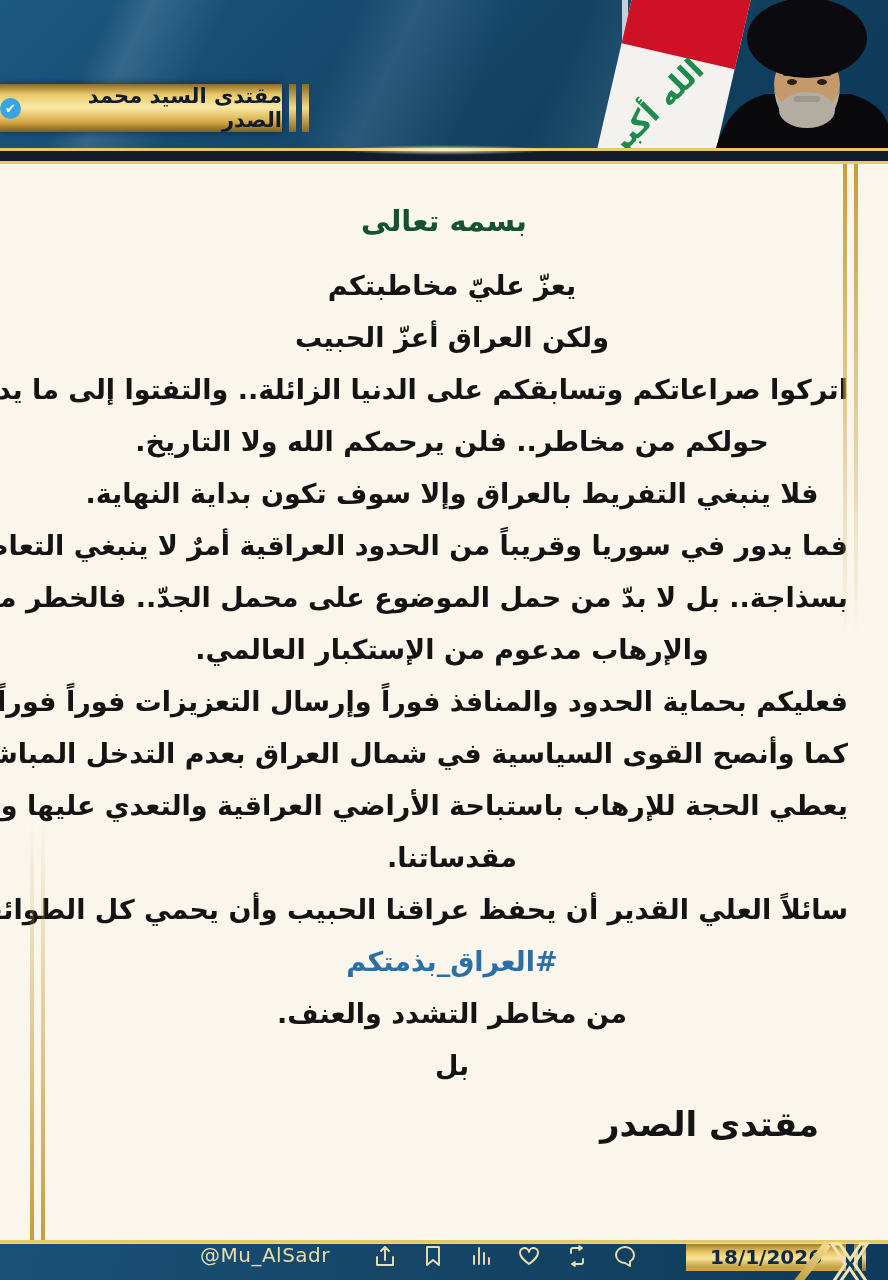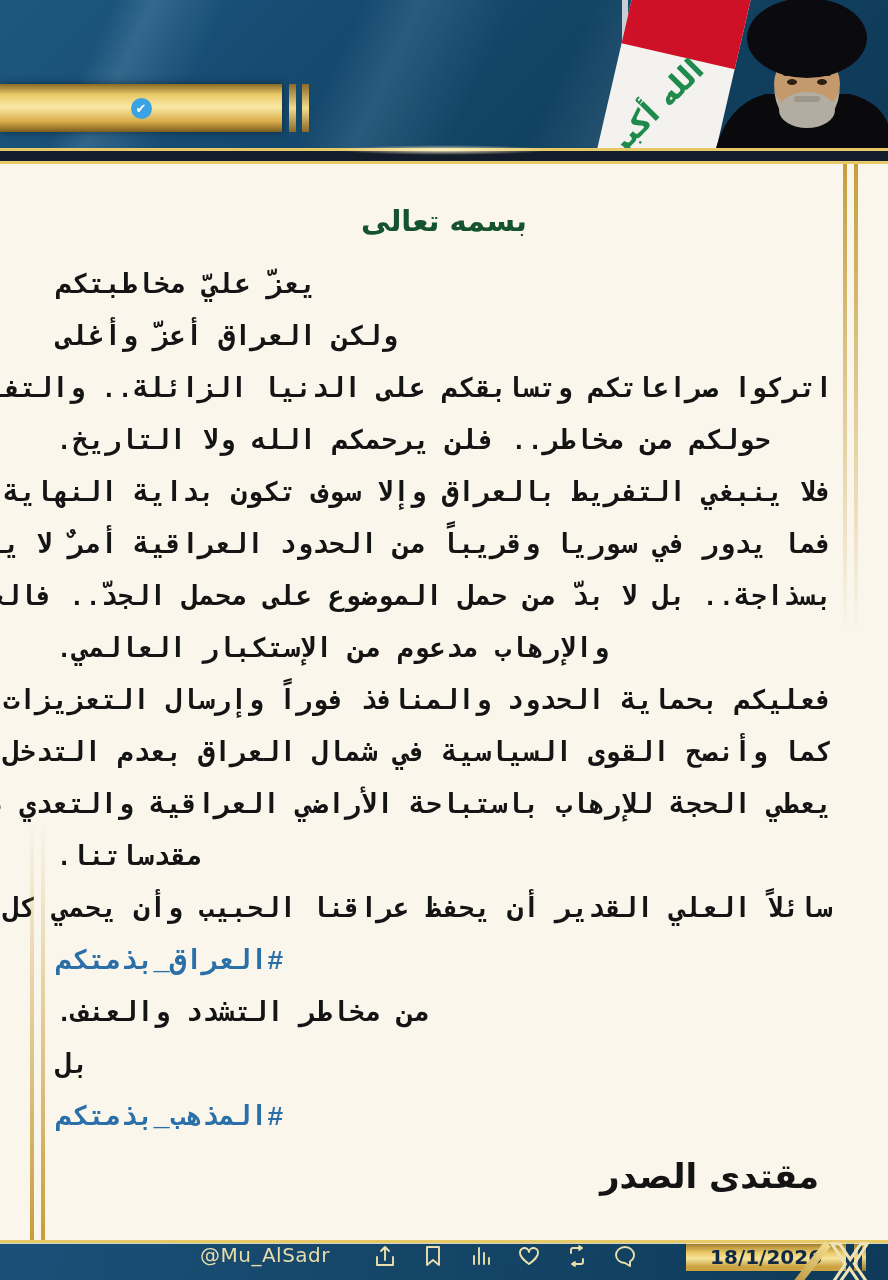--- a/index.html
+++ b/index.html
@@ -36,21 +36,21 @@
 
   
   .body{position:absolute;top:164px;left:0;width:888px;height:1076px;background:#faf6ec;direction:rtl;}
   .edge{position:absolute;top:0;width:4px;height:470px;}
   .edge.r1{right:30px;background:linear-gradient(180deg,#c79e3c,rgba(199,158,60,0));}
   .edge.r2{right:41px;background:linear-gradient(180deg,#c79e3c,rgba(199,158,60,0));}
   .edge.l1{left:30px;top:auto;bottom:0;height:420px;background:linear-gradient(0deg,#c79e3c,rgba(199,158,60,0));}
   .edge.l2{left:41px;top:auto;bottom:0;height:420px;background:linear-gradient(0deg,#c79e3c,rgba(199,158,60,0));}
 
   .doc-title{margin:40px 0 0 0;text-align:center;font-size:29px;font-weight:bold;color:#14532d;}
-  .lines{margin:22px 56px 0 56px;text-align:left;font-family:Liberation Mono, monospace;}
+  .lines{margin:22px 40px 0 56px;text-align:center;}
   .line{font-size:27px;font-weight:bold;color:#141414;line-height:52px;height:52px;white-space:nowrap;}
   .line.hashtag{color:#2a6fa8;}
   .signature{margin:6px 0 0 0;direction:rtl;text-align:left;padding-left:600px;
     font-size:34px;font-weight:bold;color:#141414;line-height:52px;white-space:nowrap;}
 
   
   .footer{position:absolute;bottom:0;left:0;width:888px;height:40px;
     background:linear-gradient(100deg,#1a5078 0%,#154668 45%,#0f3a59 100%);
     border-top:3px solid #e7c967;box-sizing:border-box;
     display:flex;align-items:flex-start;}
@@ -102,56 +102,56 @@
 
         <rect x="206" y="96" width="26" height="6" rx="3" fill="#9d968a"></rect>
 
         <ellipse cx="219" cy="38" rx="60" ry="40" fill="#0b0b0f"></ellipse>
         <ellipse cx="219" cy="56" rx="47" ry="17" fill="#0b0b0f"></ellipse>
       </svg>
     </div>
 
     <div class="banner-row">
       <div class="name-banner">
+        <span class="name">مقتدى السيد محمد الصدر</span>
         <span class="verified">✔</span>
       </div>
       <span class="banner-bars">
           <i></i>
           <i></i>
         </span>
     </div>
   </div>
 
   <div class="divider"></div>
 
   <div class="body">
     <div class="edge r1"></div>
     <div class="edge r2"></div>
     <div class="edge l1"></div>
     <div class="edge l2"></div>
 
     <div class="doc-title">بسمه تعالى</div>
     <div class="lines">
         <div class="line">يعزّ عليّ مخاطبتكم</div>
-        <div class="line">ولكن العراق أعزّ وأغلى</div>
+        <div class="line">ولكن العراق أعزّ الحبيب</div>
         <div class="line">اتركوا صراعاتكم وتسابقكم على الدنيا الزائلة.. والتفتوا إلى ما يدور</div>
         <div class="line">حولكم من مخاطر.. فلن يرحمكم الله ولا التاريخ.</div>
         <div class="line">فلا ينبغي التفريط بالعراق وإلا سوف تكون بداية النهاية.</div>
         <div class="line">فما يدور في سوريا وقريباً من الحدود العراقية أمرٌ لا ينبغي التعاطي معه</div>
         <div class="line">بسذاجة.. بل لا بدّ من حمل الموضوع على محمل الجدّ.. فالخطر محدق</div>
         <div class="line">والإرهاب مدعوم من الإستكبار العالمي.</div>
         <div class="line">فعليكم بحماية الحدود والمنافذ فوراً وإرسال التعزيزات فوراً فوراً.</div>
         <div class="line">كما وأنصح القوى السياسية في شمال العراق بعدم التدخل المباشر مما</div>
         <div class="line">يعطي الحجة للإرهاب باستباحة الأراضي العراقية والتعدي عليها وعلى</div>
         <div class="line">مقدساتنا.</div>
         <div class="line">سائلاً العلي القدير أن يحفظ عراقنا الحبيب وأن يحمي كل الطوائف السورية</div>
         <div class="line hashtag">#العراق_بذمتكم</div>
         <div class="line">من مخاطر التشدد والعنف.</div>
         <div class="line">بل</div>
-        <div class="line hashtag">#المذهب_بذمتكم</div>
       </div>
     <div class="signature">مقتدى الصدر</div>
   </div>
 
   <div class="footer">
     <span class="handle">@Mu_AlSadr</span>
 
     <div class="ficons">
       <span class="fi">
         <svg viewBox="0 0 26 26">

